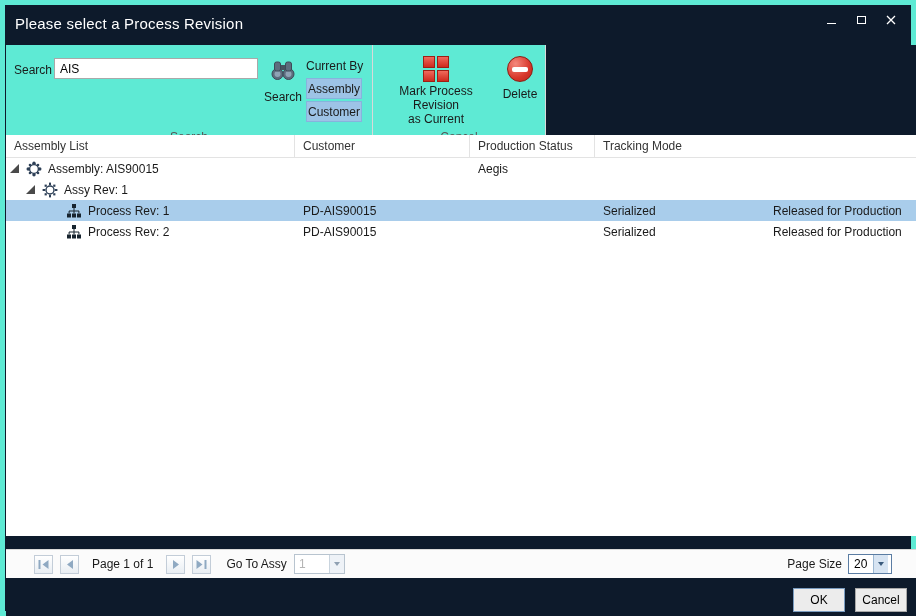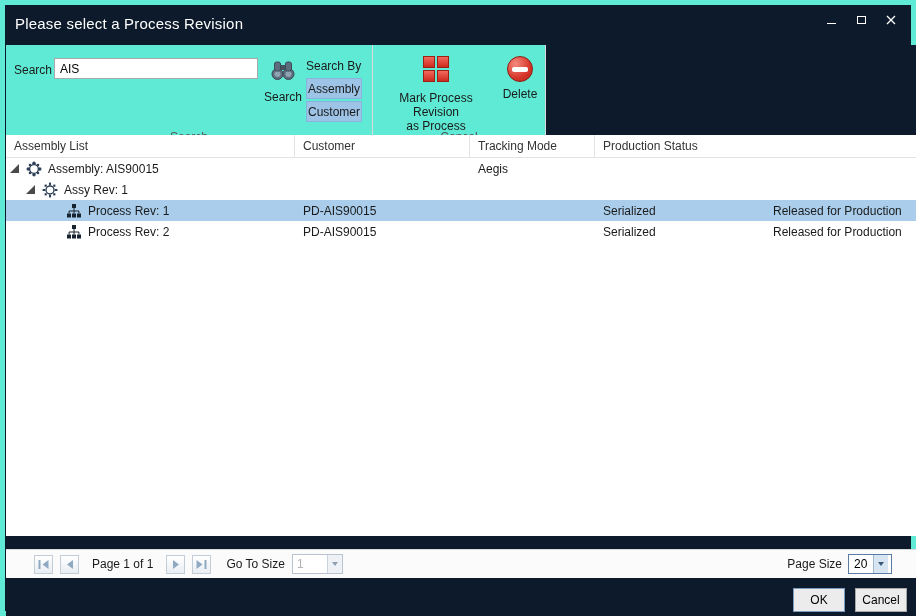--- a/index.html
+++ b/index.html
@@ -42,21 +42,21 @@
   .search-btn .cap { margin-top:6px; }
 
   .searchby { position:absolute; left:300px; top:14px; width:58px; }
   .searchby .cap { margin-bottom:5px; white-space:nowrap; }
   .opt-btn { width:56px; height:21px; background:#9dc3e6; border:1px solid #86b4dd;
     display:flex; align-items:center; justify-content:center; margin-bottom:2px; cursor:default; }
 
   .mark-btn { position:absolute; left:2px; top:11px; width:122px; display:flex; flex-direction:column; align-items:center; text-align:center; cursor:default; }
   .mark-icon { width:26px; height:26px; display:grid; grid-template-columns:12px 12px; grid-template-rows:12px 12px; gap:2px; }
   .mark-icon span { background:linear-gradient(#f06a5c,#cf2a1e); border:1px solid #9e1f15; }
-  .mark-btn .cap { margin-top:9px; line-height:14px; }
+  .mark-btn .cap { margin-top:2px; line-height:14px; }
 
   .delete-btn { position:absolute; left:124px; top:11px; width:46px; display:flex; flex-direction:column; align-items:center; cursor:default; }
   .delete-icon { width:26px; height:26px; border-radius:50%;
     background:radial-gradient(circle at 32% 28%, #f4897d, #d8362a 60%, #b3251b);
     border:1px solid #8e1a12; position:relative; }
   .delete-icon::after { content:""; position:absolute; left:4px; right:4px; top:10px; height:5px;
     background:#fff; border-radius:2px; }
   .delete-btn .cap { margin-top:5px; }
 
   
@@ -142,21 +142,21 @@
               <circle cx="19.5" cy="16" r="3" fill="#8fa3b5"></circle>
               <rect x="5.5" y="4" width="6" height="9" rx="2" fill="#5d6d7e" stroke="#3c4a58" stroke-width="1"></rect>
               <rect x="16.5" y="4" width="6" height="9" rx="2" fill="#5d6d7e" stroke="#3c4a58" stroke-width="1"></rect>
               <rect x="12" y="7" width="4" height="5" fill="#46535f"></rect>
             </svg>
           </span>
           <span class="cap">Search</span>
         </div>
 
         <div class="searchby">
-          <div class="cap">Search By</div>
+          <div class="cap">Current By</div>
           <div class="opt-btn">
             <span>Assembly</span>
           </div>
           <div class="opt-btn">
             <span>Customer</span>
           </div>
         </div>
 
         <div class="group-label">Search</div>
       </div>
@@ -164,41 +164,41 @@
       <div class="rgroup basics">
         <div class="mark-btn">
           <span class="mark-icon">
             <span></span>
               <span></span>
               <span></span>
               <span></span>
           </span>
           <span class="cap">
             <span>Mark Process Revision</span><br>
-            <span>as Process</span>
+            <span>as Current</span>
           </span>
         </div>
 
         <div class="delete-btn">
           <span class="delete-icon"></span>
           <span class="cap">Delete</span>
         </div>
 
         <div class="group-label">Cancel</div>
       </div>
 
     </div>
   </div>
 
   <div class="grid">
     <div class="gcols grid-header">
       <div class="cell">Assembly List</div>
       <div class="cell">Customer</div>
+      <div class="cell">Production Status</div>
       <div class="cell">Tracking Mode</div>
-      <div class="cell">Production Status</div>
     </div>
 
     <div class="gcols grid-row">
       <div class="cell name-cell lvl0">
         <span class="expander"></span>
         <span class="tree-icon">
           <svg width="16" height="16" viewBox="0 0 16 16">
             <circle cx="8" cy="8" r="4.4" fill="none" stroke="#2e4057" stroke-width="1.4"></circle>
             <g fill="#2e4057">
               <circle cx="8" cy="2.2" r="1.7"></circle>
@@ -310,21 +310,21 @@
           <path d="M1 0 L7 4.5 L1 9 Z"></path>
         </svg>
     </div>
     <div class="pg-btn">
       <svg width="11" height="9" viewBox="0 0 11 9">
           <path d="M0.5 0 L6.5 4.5 L0.5 9 Z"></path>
           <rect x="8.5" y="0" width="2" height="9"></rect>
         </svg>
     </div>
 
-    <span class="goto-label">Go To Size</span>
+    <span class="goto-label">Go To Assy</span>
     <div class="goto-combo">
       <input class="goto-input" type="text" value="1" style="">
       <span class="dd">
           <span class="tri-down"></span>
         </span>
     </div>
 
     <div class="right-side">
       <span>Page Size</span>
       <div class="pagesize-select">

